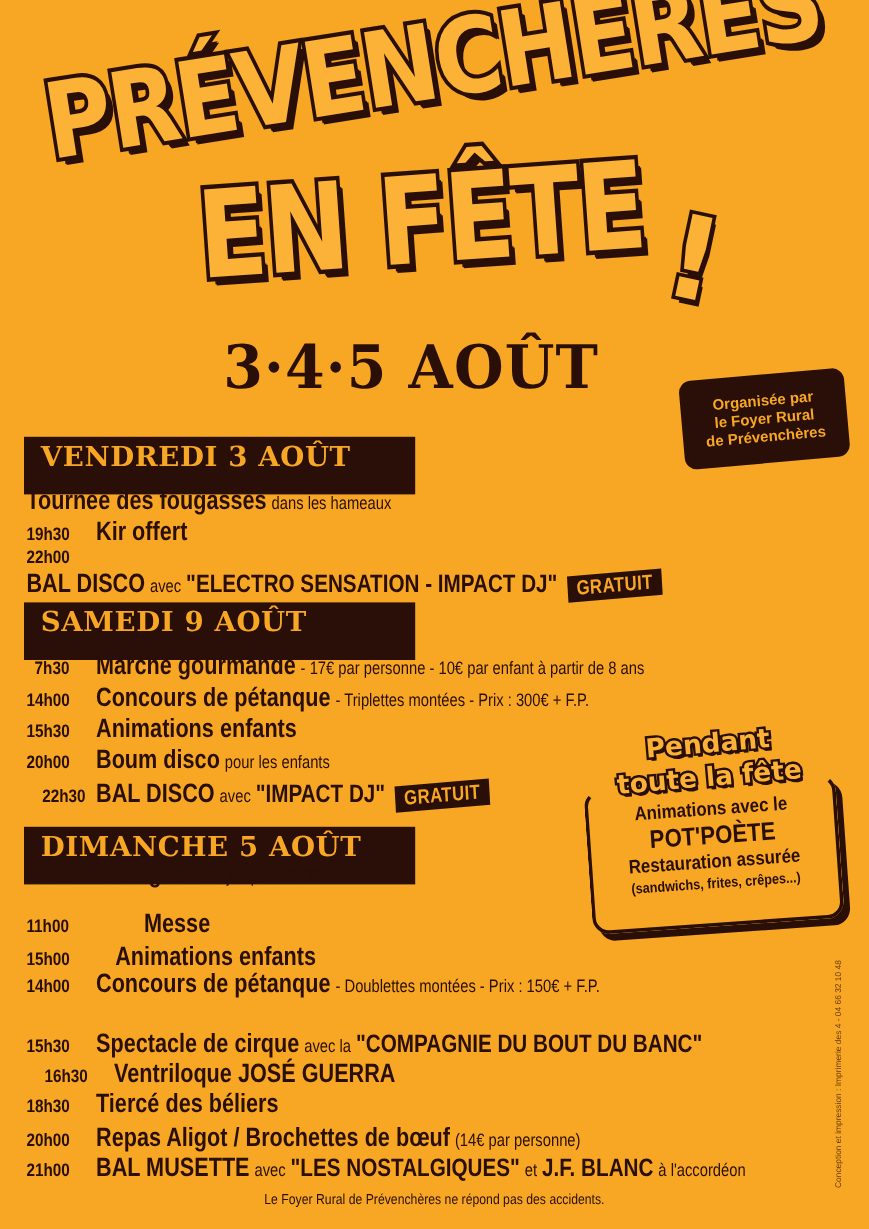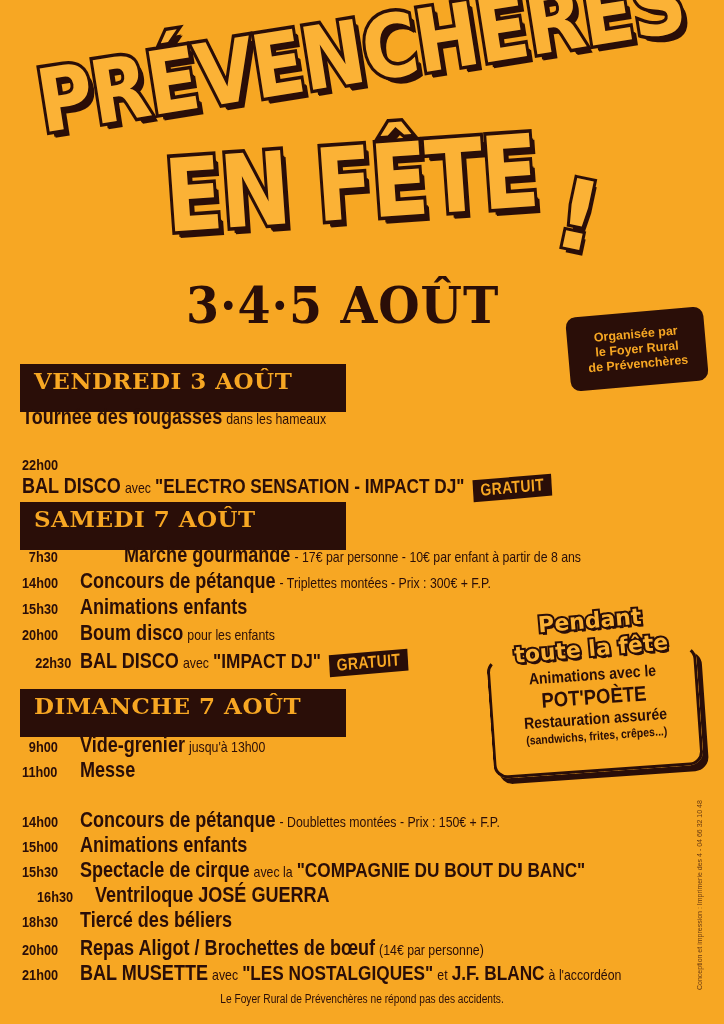--- a/index.html
+++ b/index.html
@@ -127,33 +127,39 @@
   </div>
 
   <div class="day-banner" style="top:364px;">VENDREDI 3 AOÛT</div>
 
   <div class="row" style="top:404px;align-items:flex-end;">
     <span class="ev" style="transform:scaleX(0.82);">
       <span class="big">Tournée des fougasses</span>
       <span class="small">dans les hameaux</span>
     </span>
   </div>
+  <div class="row" style="top:430px;">
+    <span class="time">19h30</span>
+    <span class="ev">
+        <span class="big">Kir offert</span>
+      </span>
+  </div>
   <div class="row" style="top:456px;flex-direction:column;">
     <span class="time">22h00</span>
     <span class="ev">
       <span class="big">BAL DISCO</span>
       <span class="small">avec</span>
       <span class="med">"ELECTRO SENSATION - IMPACT DJ"</span>
       <span class="gratuit">GRATUIT</span>
     </span>
   </div>
 
-  <div class="day-banner" style="top:502px;">SAMEDI 7 AOÛT</div>
-
-  <div class="row" style="top:542px;gap:44px;">
+  <div class="day-banner" style="top:502px;">SAMEDI 9 AOÛT</div>
+
+  <div class="row" style="top:542px;">
     <span class="time" style="padding-left:8px;">7h30</span>
     <span class="ev">
       <span class="big">Marche gourmande</span>
       <span class="small">- 17€ par personne - 10€ par enfant à partir de 8 ans</span>
     </span>
   </div>
   <div class="row" style="top:568px;">
     <span class="time">14h00</span>
     <span class="ev">
       <span class="big">Concours de pétanque</span>
@@ -176,43 +182,43 @@
   <div class="row" style="top:648px;text-align:right;">
     <span class="time">22h30</span>
     <span class="ev">
       <span class="big">BAL DISCO</span>
       <span class="small">avec</span>
       <span class="med">"IMPACT DJ"</span>
       <span class="gratuit">GRATUIT</span>
     </span>
   </div>
 
-  <div class="day-banner" style="top:689px;">DIMANCHE 7 AOÛT</div>
-
-  <div class="row" style="top:732px;">
+  <div class="day-banner" style="top:689px;">DIMANCHE 5 AOÛT</div>
+
+  <div class="row" style="top:715px;">
     <span class="time" style="padding-left:8px;">9h00</span>
     <span class="ev">
       <span class="big">Vide-grenier</span>
       <span class="small">jusqu'à 13h00</span>
     </span>
   </div>
-  <div class="row" style="top:757px;">
+  <div class="row" style="top:757px;gap:40px;">
     <span class="time">11h00</span>
     <span class="ev">
         <span class="big">Messe</span>
       </span>
   </div>
   <div class="row" style="top:807px;">
     <span class="time">14h00</span>
     <span class="ev">
       <span class="big">Concours de pétanque</span>
       <span class="small">- Doublettes montées - Prix : 150€ + F.P.</span>
     </span>
   </div>
-  <div class="row" style="top:832px;">
+  <div class="row" style="top:784px;gap:16px;">
     <span class="time">15h00</span>
     <span class="ev">
         <span class="big">Animations enfants</span>
       </span>
   </div>
   <div class="row" style="top:857px;">
     <span class="time">15h30</span>
     <span class="ev">
       <span class="big">Spectacle de cirque</span>
       <span class="small">avec la</span>

